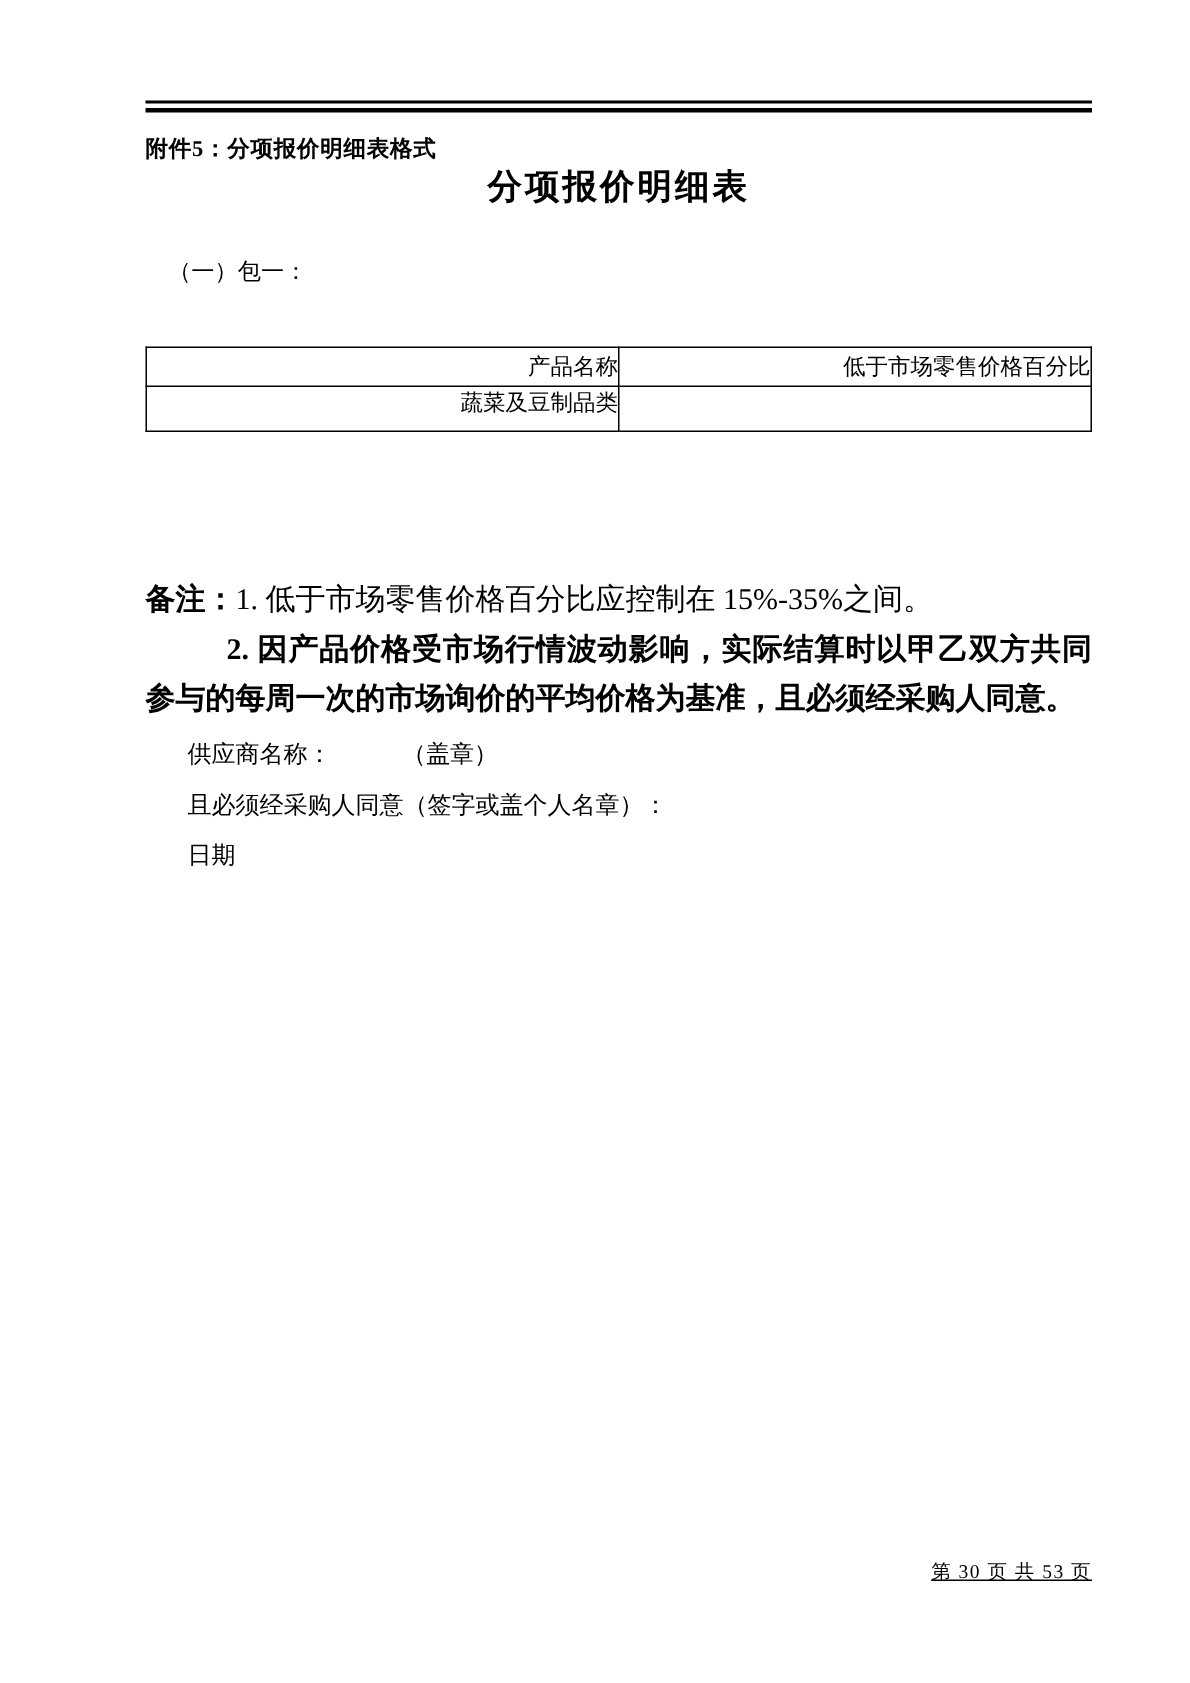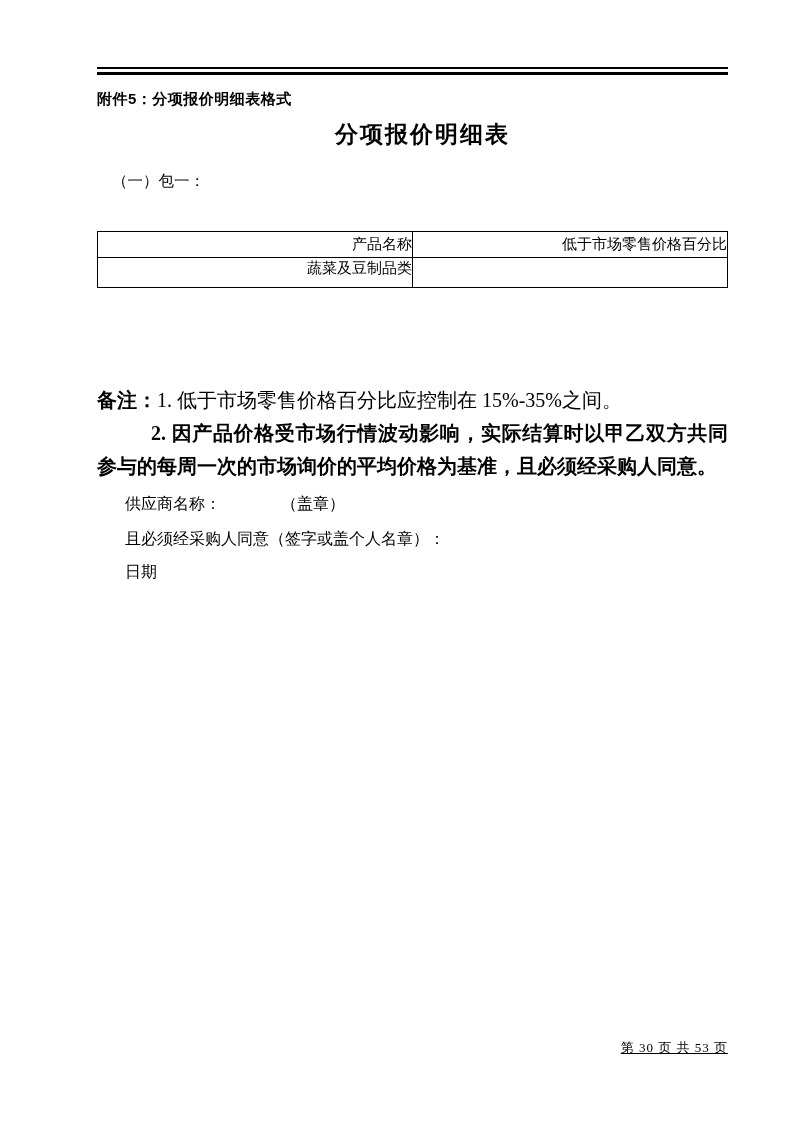--- a/index.html
+++ b/index.html
@@ -23,32 +23,32 @@
     top: 67px;
     width: 631px;
     height: 2.5px;
     border-top: 2px solid var(--border-color, #000000);
     border-bottom: 3.5px solid var(--border-color, #000000);
   }
   .attachment {
     position: absolute;
     left: 97px;
     top: 90px;
-    font-family: Liberation Sans, sans-serif;
+    font-family: Liberation Serif, serif;
     font-weight: bold;
     font-size: 15px;
     letter-spacing: 0.5px;
     white-space: nowrap;
   }
   .doc-title {
     position: absolute;
     left: 97px;
     top: 109px;
     width: 631px;
-    margin: 10px;
+    margin: 0;
     text-align: center;
     font-family: "Liberation Sans", "DejaVu Sans", sans-serif;
     font-weight: bold;
     font-size: 23px;
     letter-spacing: 2px;
   }
   .section-label {
     position: absolute;
     left: 112px;
     top: 171px;
@@ -99,21 +99,21 @@
   }
   .signature {
     position: absolute;
     left: 125px;
     top: 487px;
     width: 600px;
     font-size: 16px;
     line-height: 33px;
   }
   .signature .seal {
-    margin-left: 60px;
+    margin-left: 47px;
     font-family: Liberation Mono, monospace;
   }
   .footer {
     position: absolute;
     left: 97px;
     top: 1039px;
     width: 631px;
     text-align: right;
     font-size: 13px;
     letter-spacing: 1px;

